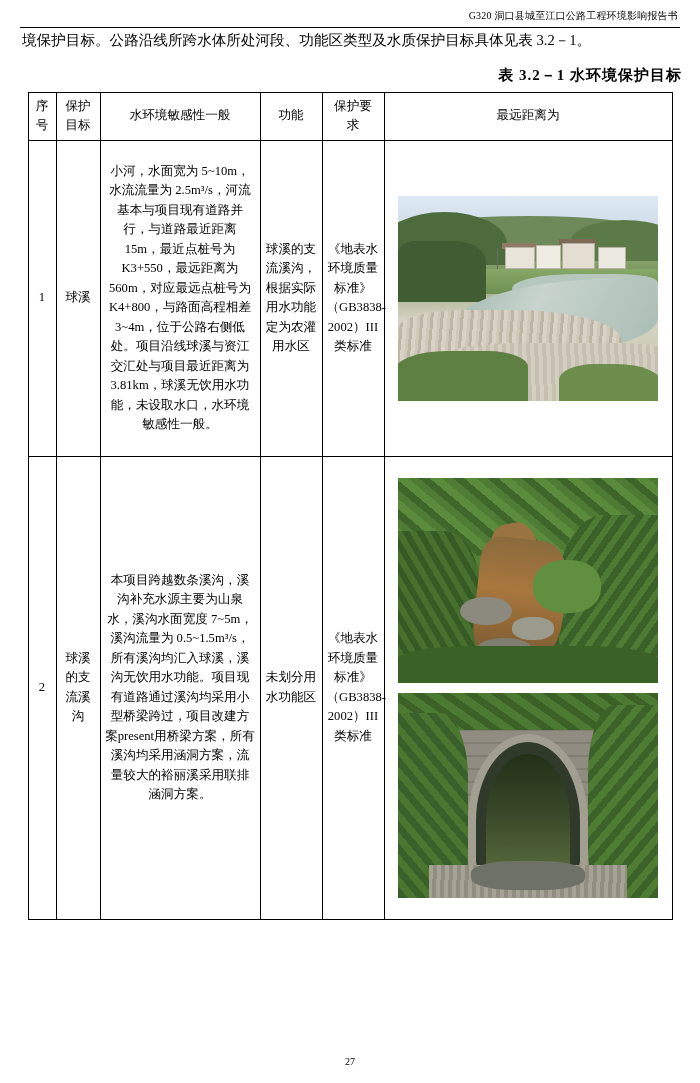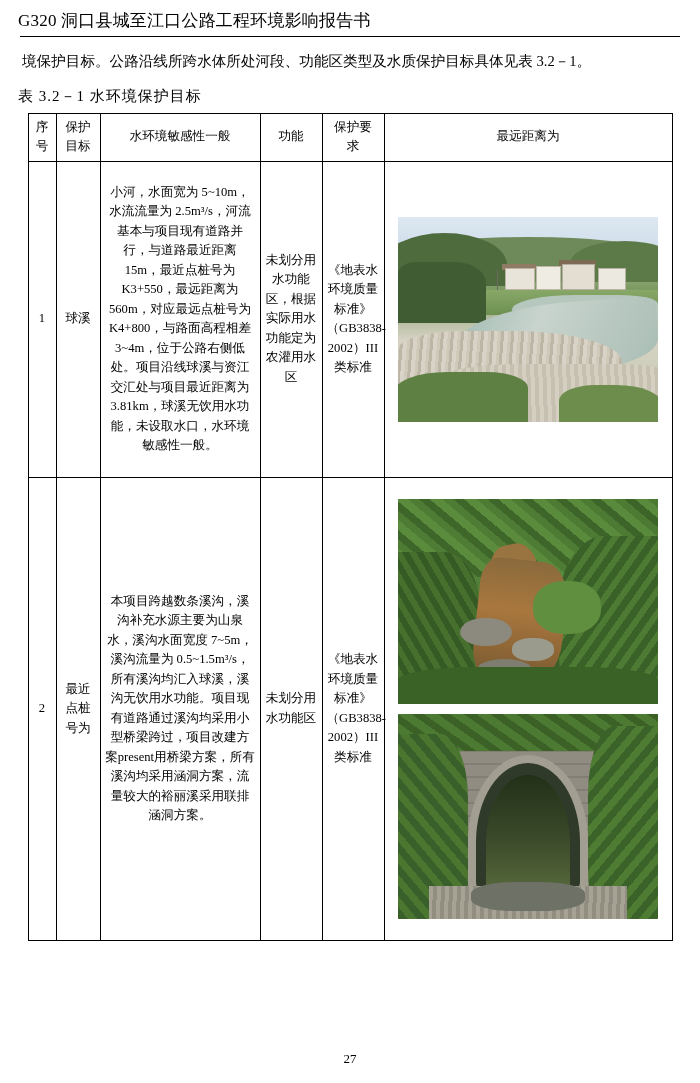--- a/index.html
+++ b/index.html
@@ -16,44 +16,44 @@
     overflow: hidden;
   }
   .page {
     width: 700px;
     height: 1083px;
     position: relative;
     box-sizing: border-box;
     padding: 0 18px;
   }
   .header {
-    font-size: 17px;
+    text-align: right;
+    font-size: 10px;
     padding-top: 9px;
     padding-right: 4px;
     letter-spacing: 0.2px;
   }
   .header-rule {
     border-bottom: 1.1px solid #000;
     margin-top: 4px;
     margin-left: 2px;
     margin-right: 2px;
   }
   .body-para {
     font-size: 14.6px;
     line-height: 1.75;
-    margin-top: 12px;
     padding-left: 4px;
     padding-right: 4px;
     text-align: justify;
     text-justify: inter-ideograph;
   }
   .table-caption {
-    text-align: left;
+    text-align: right;
     font-size: 15px;
-    font-weight: normal;
+    font-weight: bold;
     margin-top: 12px;
     margin-bottom: 7px;
     letter-spacing: 1px;
   }
   table.main {
     border-collapse: collapse;
     width: 644px;
     margin: 0 auto;
     table-layout: fixed;
   }
@@ -102,21 +102,21 @@
     position: relative;
     overflow: hidden;
   }
   .photo + .photo { margin-top: 10px; }
   .page-number {
     position: absolute;
     bottom: 16px;
     left: 0;
     width: 700px;
     text-align: center;
-    font-size: 13px;
+    font-size: 10px;
   }
 
   
   .ph1 { background: linear-gradient(#cfe0ef 0%, #c3d7e8 18%, #9fb98c 22%, #7d9a63 35%, #d7d2c4 60%, #b9c9a8 100%); }
   .ph1 .sky { position:absolute; left:0; top:0; width:100%; height:17%; background:linear-gradient(#dde8f2,#cfdce8); }
   .ph1 .hill-far { position:absolute; left:0; top:10%; width:100%; height:22%; background:#6f8a5a; border-radius:50% 50% 0 0 / 40% 40% 0 0; }
   .ph1 .hill-l { position:absolute; left:-6%; top:8%; width:48%; height:26%; background:#4e6b3d; border-radius:50% 50% 0 0 / 60% 60% 0 0; }
   .ph1 .hill-r { position:absolute; right:-8%; top:12%; width:42%; height:20%; background:#5c7a48; border-radius:50% 50% 0 0 / 55% 55% 0 0; }
   .ph1 .trees-l { position:absolute; left:0; top:22%; width:34%; height:30%; background:#3f5c32; border-radius:20% 35% 0 0; }
   .ph1 .house1 { position:absolute; left:41%; top:25%; width:11%; height:10%; background:#e8e4da; border:1px solid #b9b3a4; }
@@ -197,21 +197,21 @@
           <div>求</div>
         </th>
         <th>最远距离为</th>
       </tr>
     </thead>
     <tbody>
       <tr>
         <td>1</td>
         <td class="vert-label">球溪</td>
         <td class="cell-text">小河，水面宽为 5~10m，水流流量为 2.5m³/s，河流基本与项目现有道路并行，与道路最近距离 15m，最近点桩号为 K3+550，最远距离为 560m，对应最远点桩号为 K4+800，与路面高程相差 3~4m，位于公路右侧低处。项目沿线球溪与资江交汇处与项目最近距离为 3.81km，球溪无饮用水功能，未设取水口，水环境敏感性一般。</td>
-        <td class="narrow">未划分用水功能区，根据实际用水功能定为农灌用水区</td>
+        <td class="narrow">球溪的支流溪沟，根据实际用水功能定为农灌用水区</td>
         <td class="narrow">《地表水环境质量标准》（GB3838-2002）III类标准</td>
         <td class="photo-cell">
           <div class="photo ph1">
             <div class="sky"></div>
             <div class="hill-far"></div>
             <div class="hill-l"></div>
             <div class="hill-r"></div>
             <div class="roof1"></div>
             <div class="house1"></div>
             <div class="house2"></div>
@@ -225,21 +225,21 @@
             <div class="river"></div>
             <div class="gravel"></div>
             <div class="gravel2"></div>
             <div class="weeds"></div>
             <div class="weeds2"></div>
           </div>
         </td>
       </tr>
       <tr>
         <td>2</td>
-        <td class="vert-label">最近点桩号为</td>
+        <td class="vert-label">球溪的支流溪沟</td>
         <td class="cell-text">本项目跨越数条溪沟，溪沟补充水源主要为山泉水，溪沟水面宽度 7~5m，溪沟流量为 0.5~1.5m³/s，所有溪沟均汇入球溪，溪沟无饮用水功能。项目现有道路通过溪沟均采用小型桥梁跨过，项目改建方案present用桥梁方案，所有溪沟均采用涵洞方案，流量较大的裕丽溪采用联排涵洞方案。</td>
         <td class="narrow">未划分用水功能区</td>
         <td class="narrow">《地表水环境质量标准》（GB3838-2002）III类标准</td>
         <td class="photo-cell">
           <div class="photo ph2">
             <div class="g1"></div>
             <div class="leaves-top"></div>
             <div class="bank-l"></div>
             <div class="bank-r"></div>
             <div class="stream2"></div>

